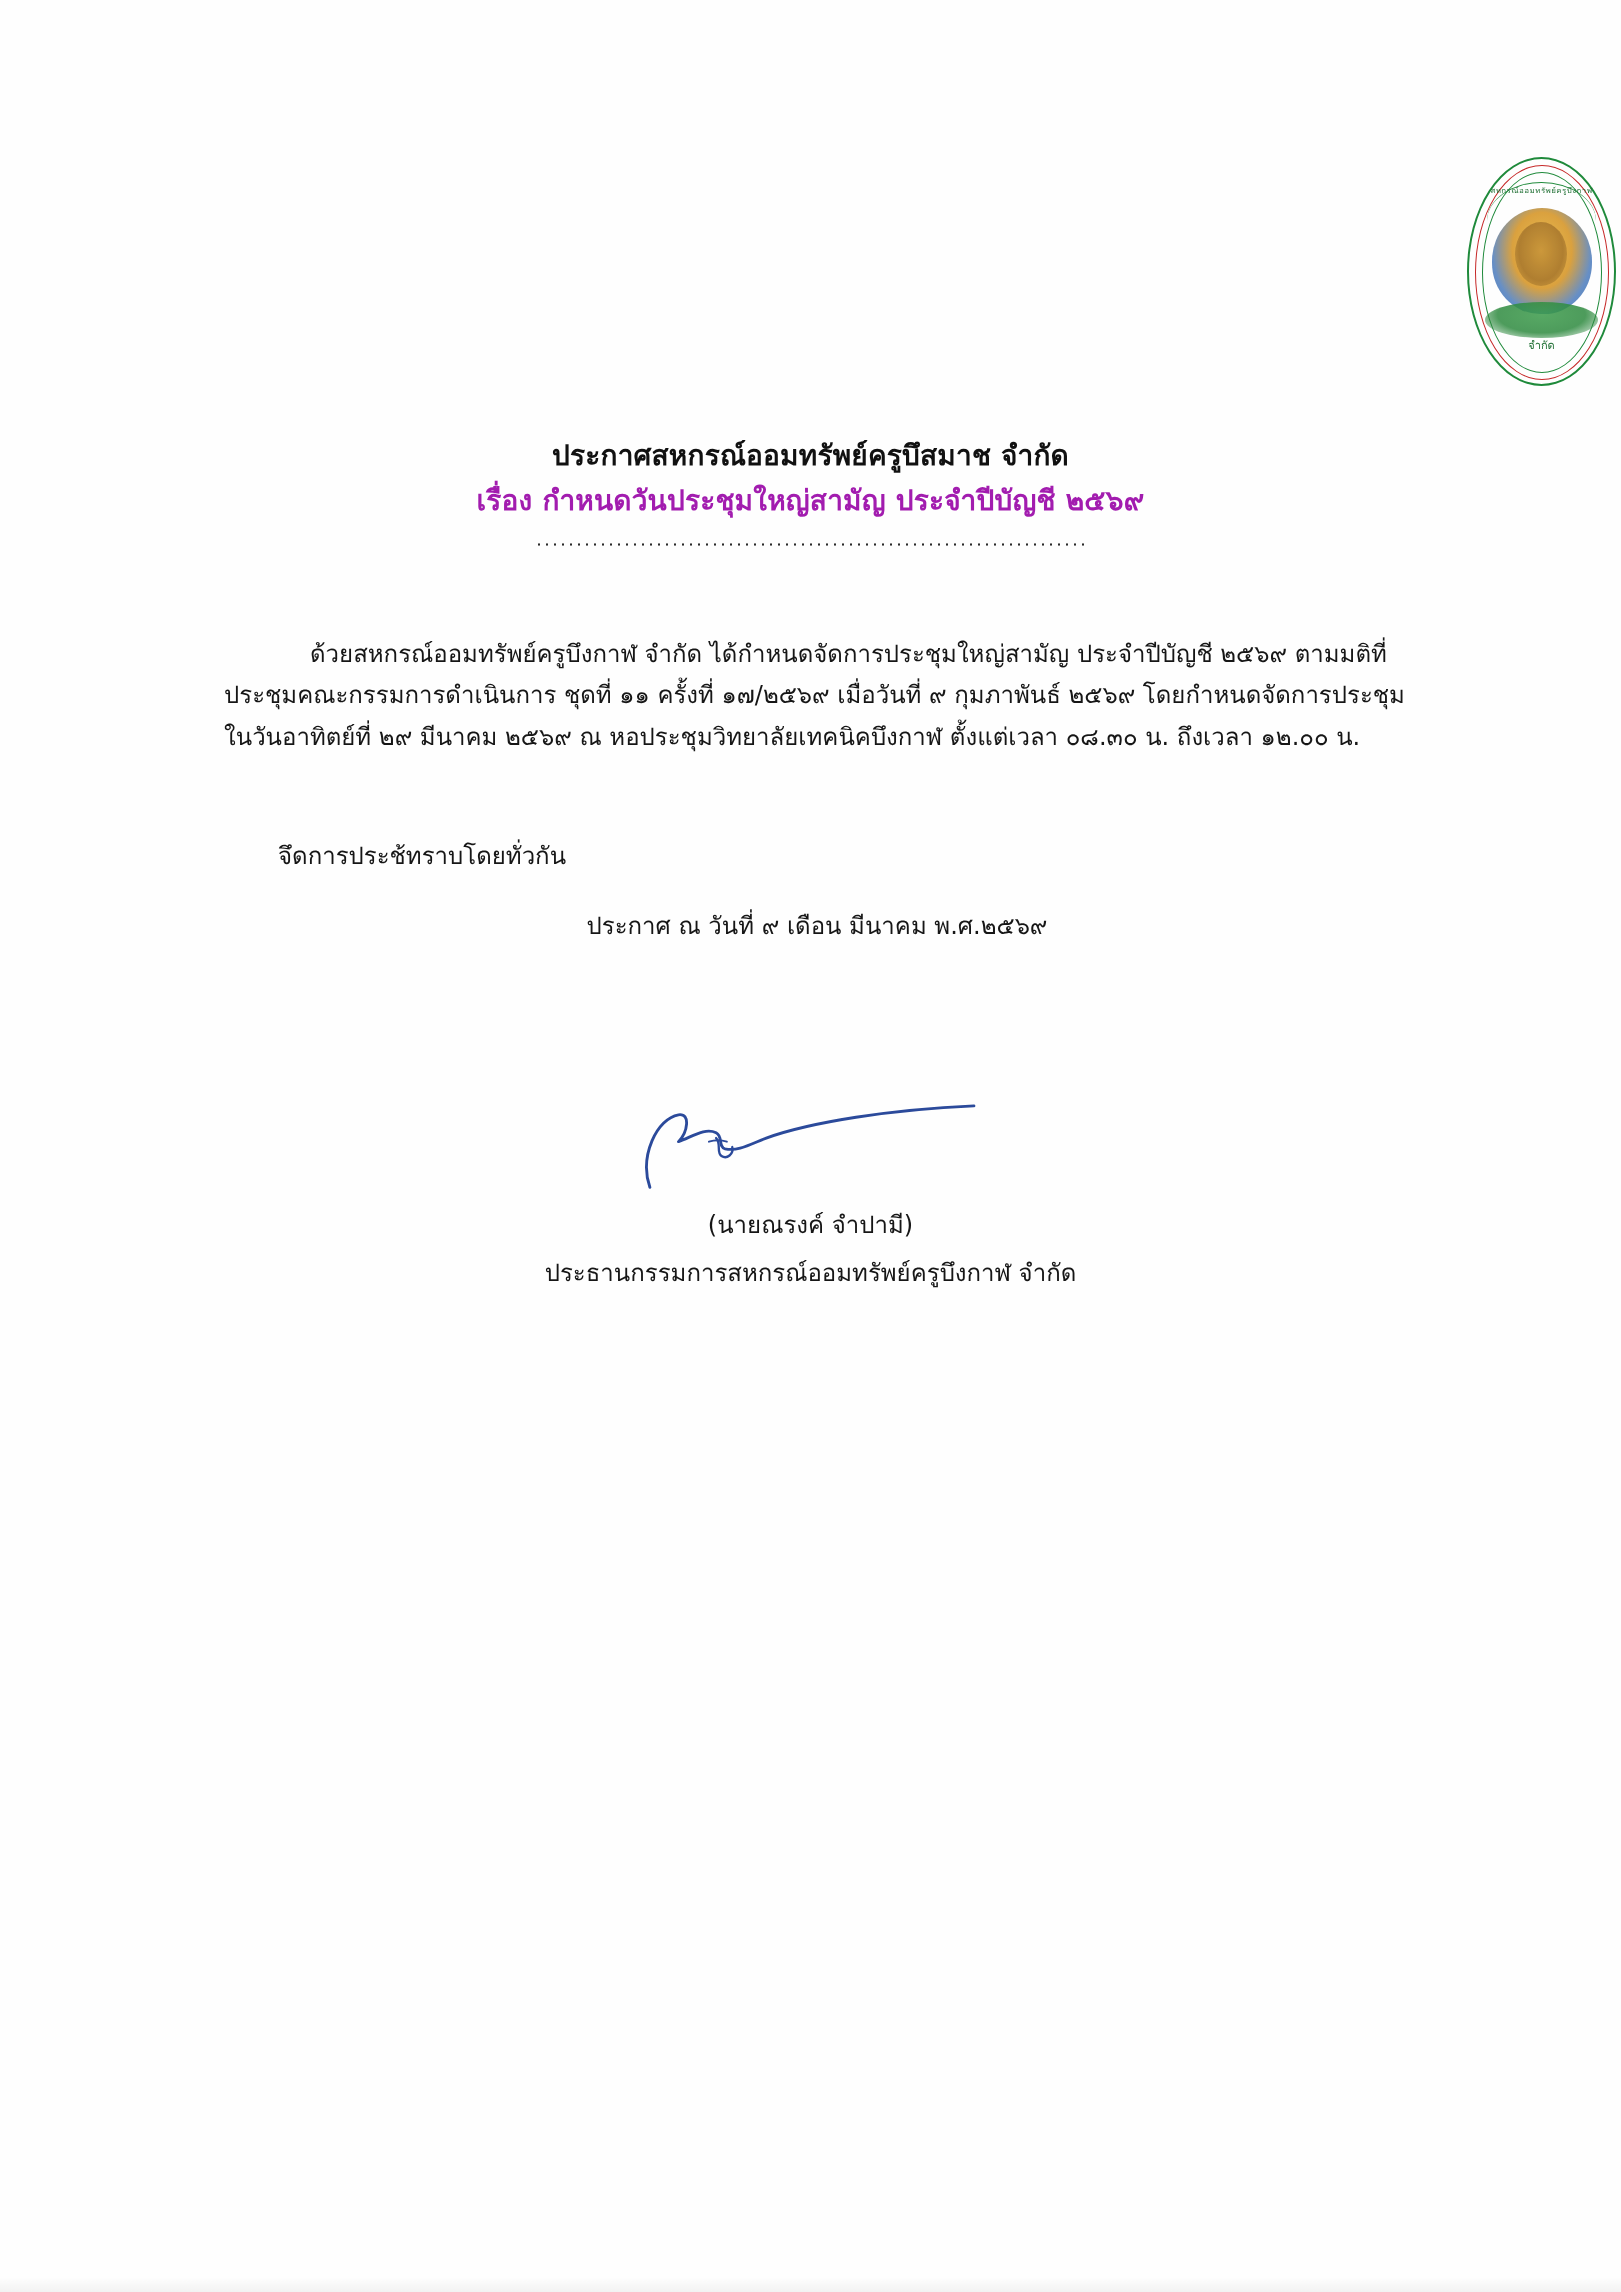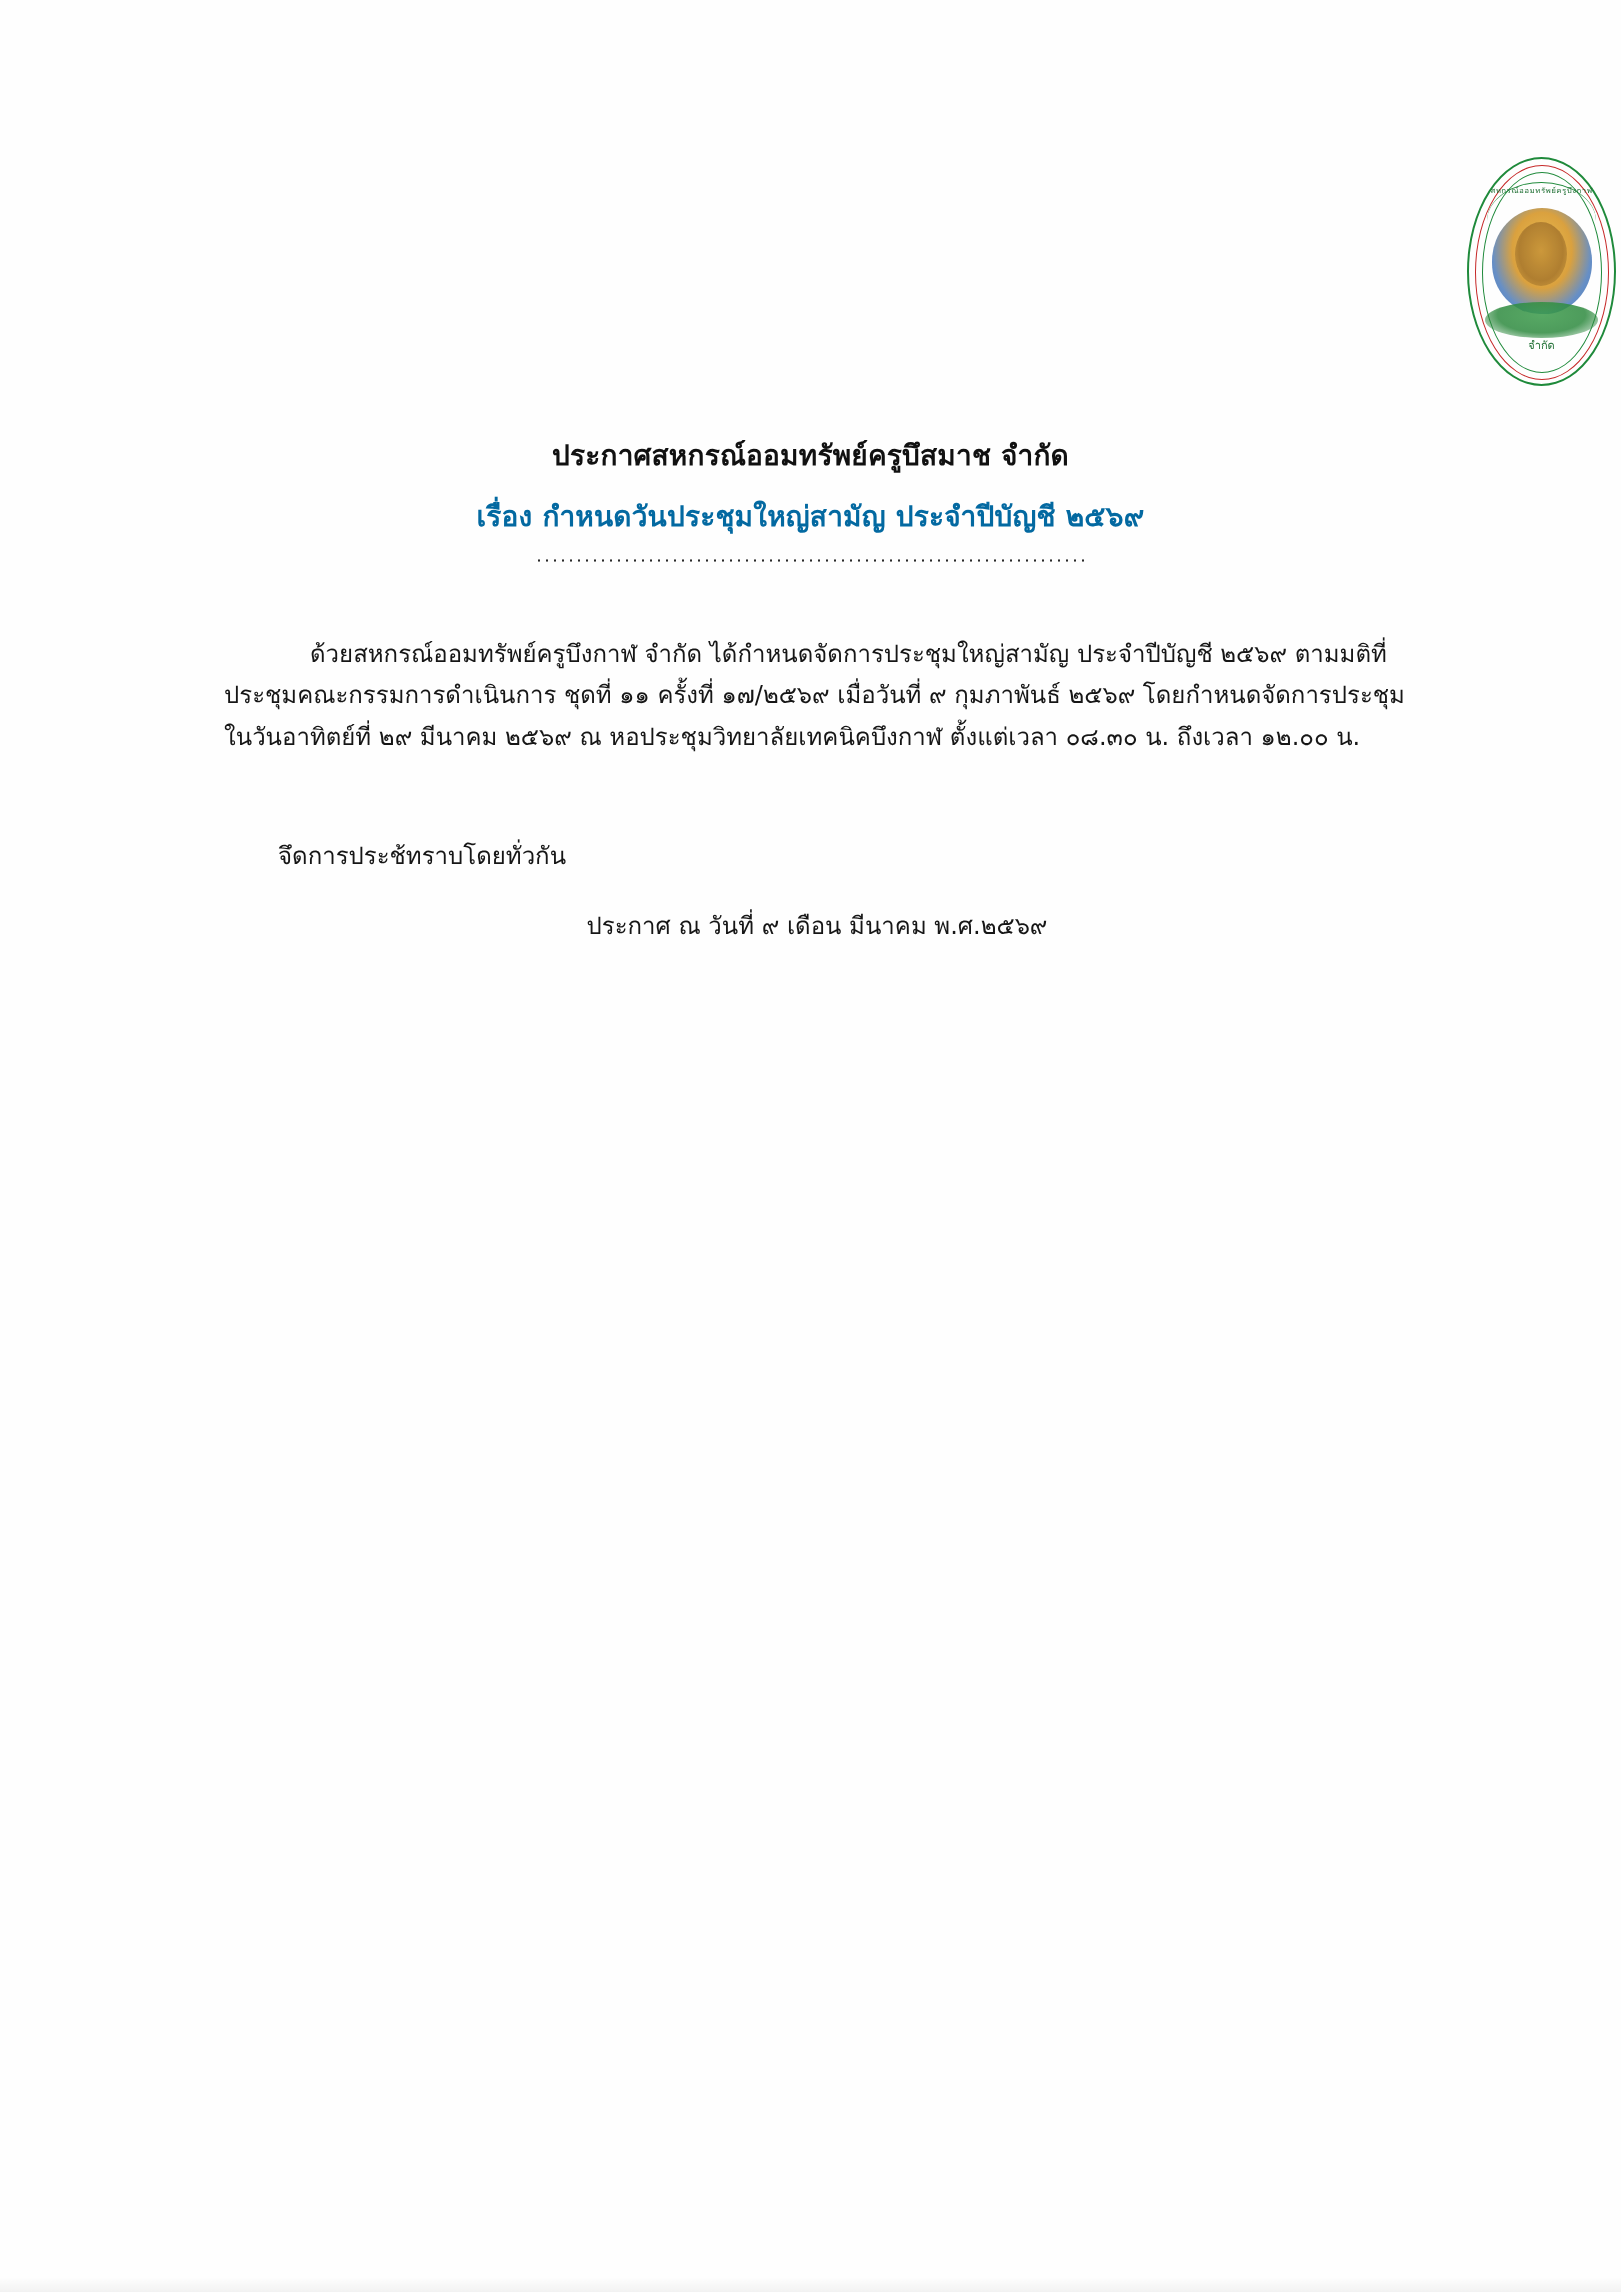--- a/index.html
+++ b/index.html
@@ -122,24 +122,24 @@
   .title-line1 {
     font-size: 28px;
     font-weight: bold;
     color: #111;
     letter-spacing: 0.2px;
     line-height: 1.5;
   }
   .title-line2 {
     font-size: 28px;
     font-weight: bold;
-    color: #0369a1;
+    color: #a21caf;
     letter-spacing: 0.2px;
     line-height: 1.5;
-    margin-top: 19px;
+    margin-top: 3px;
   }
   .rule-dots {
     margin: 19.7px auto 0 auto;
     width: 546px;
     height: 5.4px;
     background-image: radial-gradient(circle, #2a2a2a 1.1px, rgba(0,0,0,0) 1.3px);
     background-size: 8px 5.4px;
     background-repeat: repeat-x;
     background-position: center;
   }
@@ -241,16 +241,25 @@
     <div class="gap"></div>
 
 
     <div class="gap"></div>
 
     <p class="para announce-line"><span>จึดการประช้ทราบโดยทั่วกัน</span></p>
 
     <p class="para-center notice-line">ประกาศ ณ วันที่  ๙  เดือน  มีนาคม   พ.ศ.๒๕๖๙</p>
   </div>
 
+  <div class="sig-wrap">
+    <svg class="sig-svg" width="376" height="99" viewBox="0 0 420 110">
+      <path d="M30 95 C18 60, 38 18, 62 14 C76 12, 72 34, 62 44 C78 38, 92 28, 104 34 C112 38, 106 50, 114 52 C128 55, 140 48, 160 40 C210 22, 300 8, 392 4" fill="none" stroke="#2b4a9b" stroke-width="3.2" stroke-linecap="round" stroke-linejoin="round"></path>
+      <path d="M104 40 C110 46, 104 56, 110 60 C116 64, 124 58, 122 50" fill="none" stroke="#2b4a9b" stroke-width="2.6" stroke-linecap="round"></path>
+      <path d="M96 44 C102 42, 110 42, 116 44" fill="none" stroke="#2b4a9b" stroke-width="2.2" stroke-linecap="round"></path>
+    </svg>
+    <div class="sig-name">(นายณรงค์  จำปามี)</div>
+    <div class="sig-role">ประธานกรรมการสหกรณ์ออมทรัพย์ครูบึงกาฬ จำกัด</div>
+  </div>
 
   <div class="page-edge-shadow"></div>
 </div>
 
 
 </body></html>

